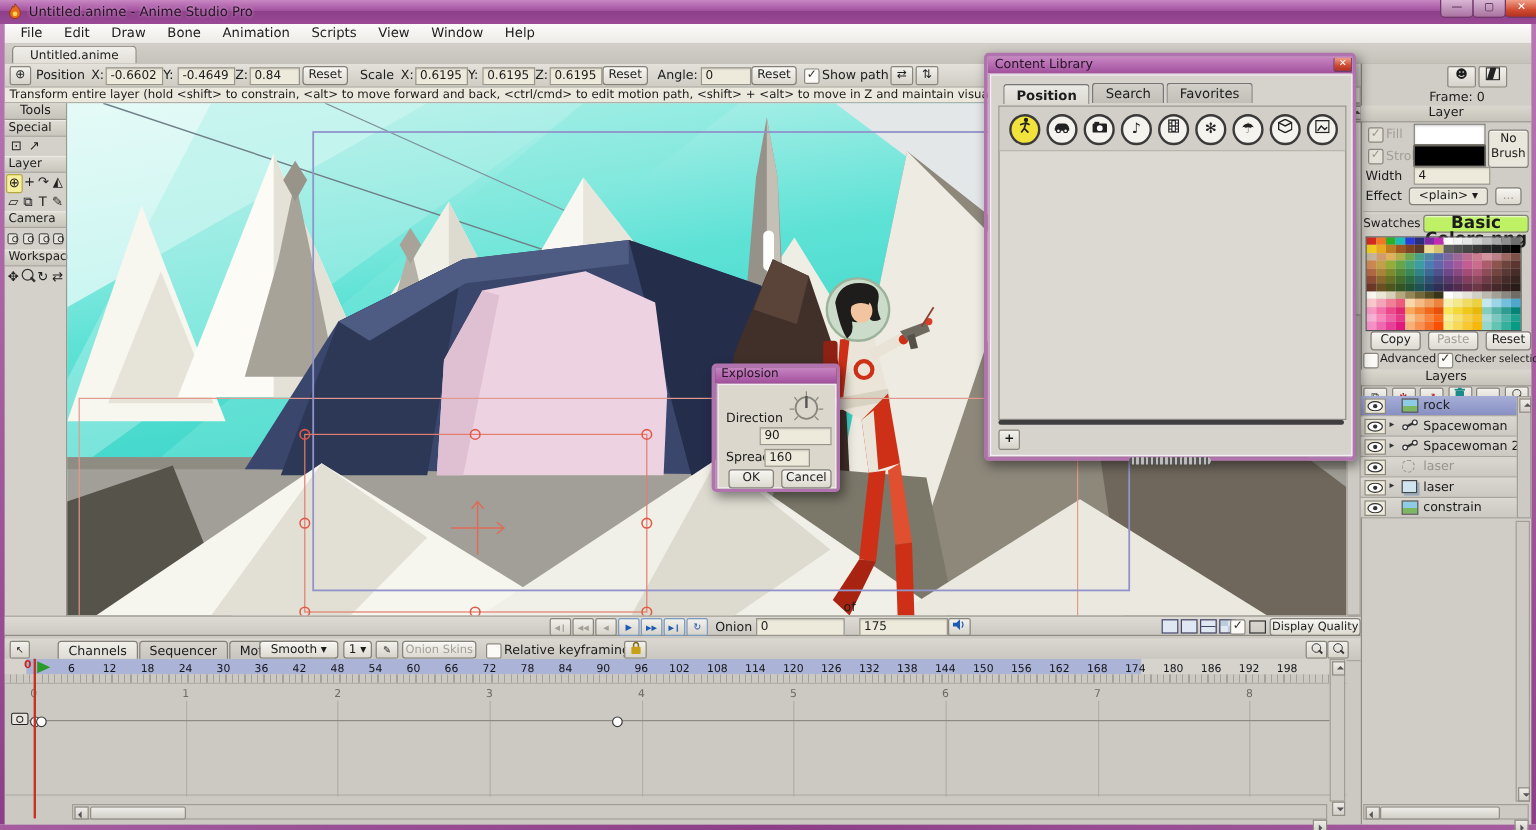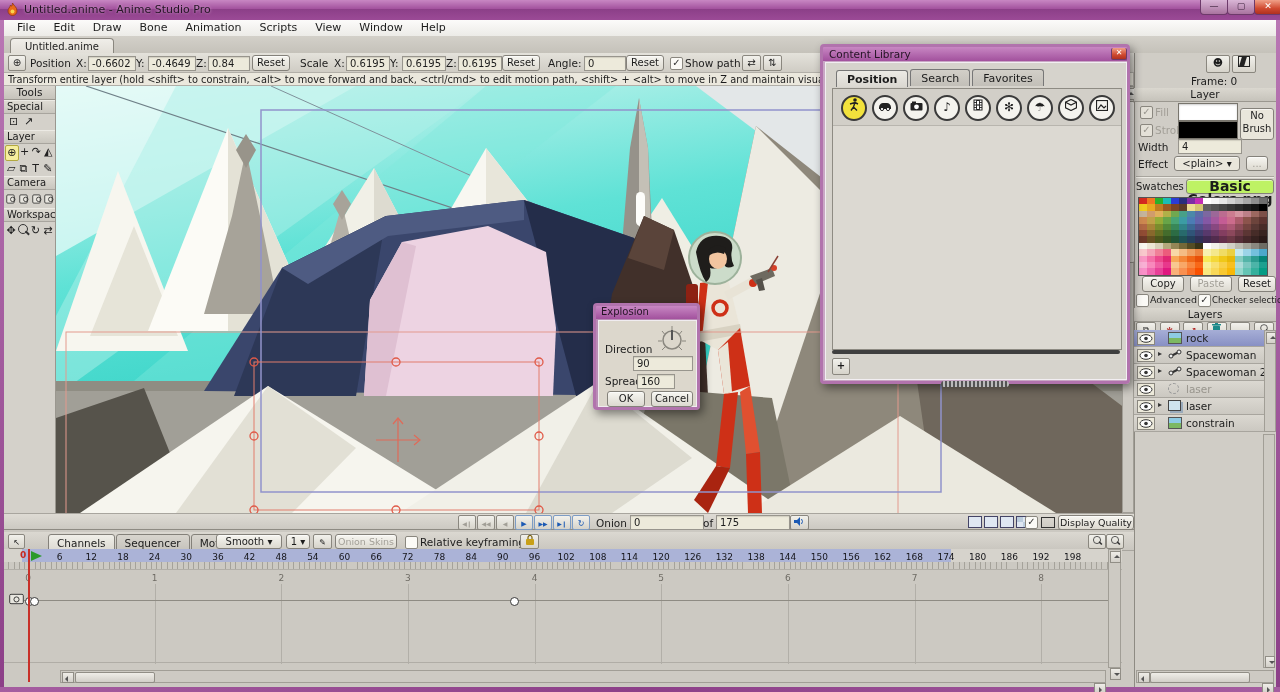--- a/index.html
+++ b/index.html
@@ -281,21 +281,21 @@
   <div class="r" style="left:4px;top:513px;width:1130px;height:17px;background:linear-gradient(#dedbd4,#ccc9c2);border-top:1px solid #a8a59e;border-bottom:1px solid #8e8b83;box-sizing:border-box;"></div>
   <div class="r ib dim-txt" style="left:458px;top:515px;width:16px;height:13px;"><span style="font-size:6px;">◀❙</span></div>
   <div class="r ib dim-txt" style="left:477px;top:515px;width:16px;height:13px;"><span style="font-size:6px;">◀◀</span></div>
   <div class="r ib dim-txt" style="left:496px;top:515px;width:16px;height:13px;"><span style="font-size:6px;">◀</span></div>
   <div class="r ib" style="left:515px;top:515px;width:16px;height:13px;color:#1c5ab4;border-color:#7d9cc4;"><span style="font-size:7px;">▶</span></div>
   <div class="r ib" style="left:534px;top:515px;width:16px;height:13px;color:#1c5ab4;border-color:#7d9cc4;"><span style="font-size:6px;">▶▶</span></div>
   <div class="r ib" style="left:553px;top:515px;width:16px;height:13px;color:#1c5ab4;border-color:#7d9cc4;"><span style="font-size:6px;">▶❙</span></div>
   <div class="r ib" style="left:572px;top:515px;width:16px;height:13px;color:#1c5ab4;border-color:#7d9cc4;"><span style="font-size:8px;">↻</span></div>
   <span class="r lbl" style="left:596px;top:517px;font-size:10.5px;">Onion</span>
   <div class="r fld" style="left:630px;top:515px;width:66px;">0</div>
-  <span class="r lbl" style="left:703px;top:517px;font-size:10.5px;text-align:right;">of</span>
+  <span class="r lbl" style="left:703px;top:500px;font-size:10.5px;text-align:right;">of</span>
   <div class="r fld" style="left:716px;top:515px;width:66px;">175</div>
   <div class="r ib" style="left:790px;top:515px;width:17px;height:13px;">
     <svg width="11" height="9" viewBox="0 0 11 9">
         <polygon points="0,3 3,3 6,0 6,9 3,6 0,6" fill="#1c5ab4"></polygon>
         <path d="M7.5 2 q2 2.5 0 5" stroke="#1c5ab4" fill="none"></path>
       </svg>
   </div>
   <div class="r" style="left:968px;top:516px;">
     <span class="viewico"></span><span class="viewico" style="background:linear-gradient(90deg,#dfe7f2 49%,#446 49%,#446 51%,#dfe7f2 51%);"></span><span class="viewico" style="background:linear-gradient(#dfe7f2 49%,#446 49%,#446 51%,#dfe7f2 51%);"></span><span class="viewico" style="background:conic-gradient(#dfe7f2 0 25%,#bcd 0 50%,#dfe7f2 0 75%,#bcd 0);border:1px solid #446;"></span>
   </div>

